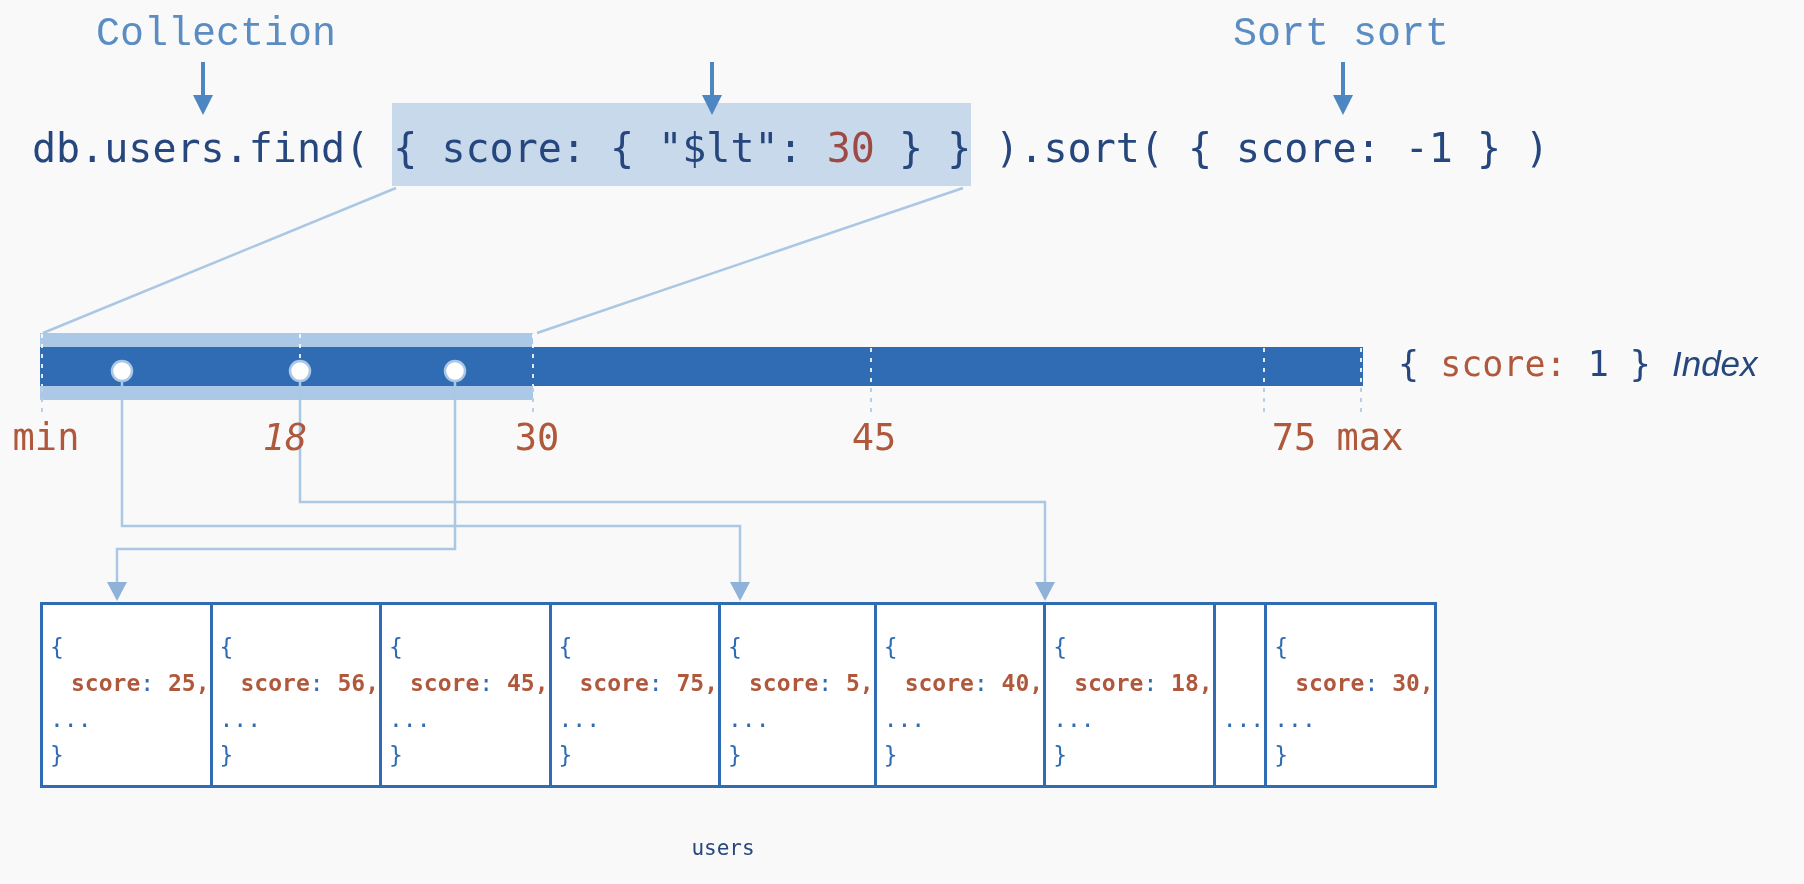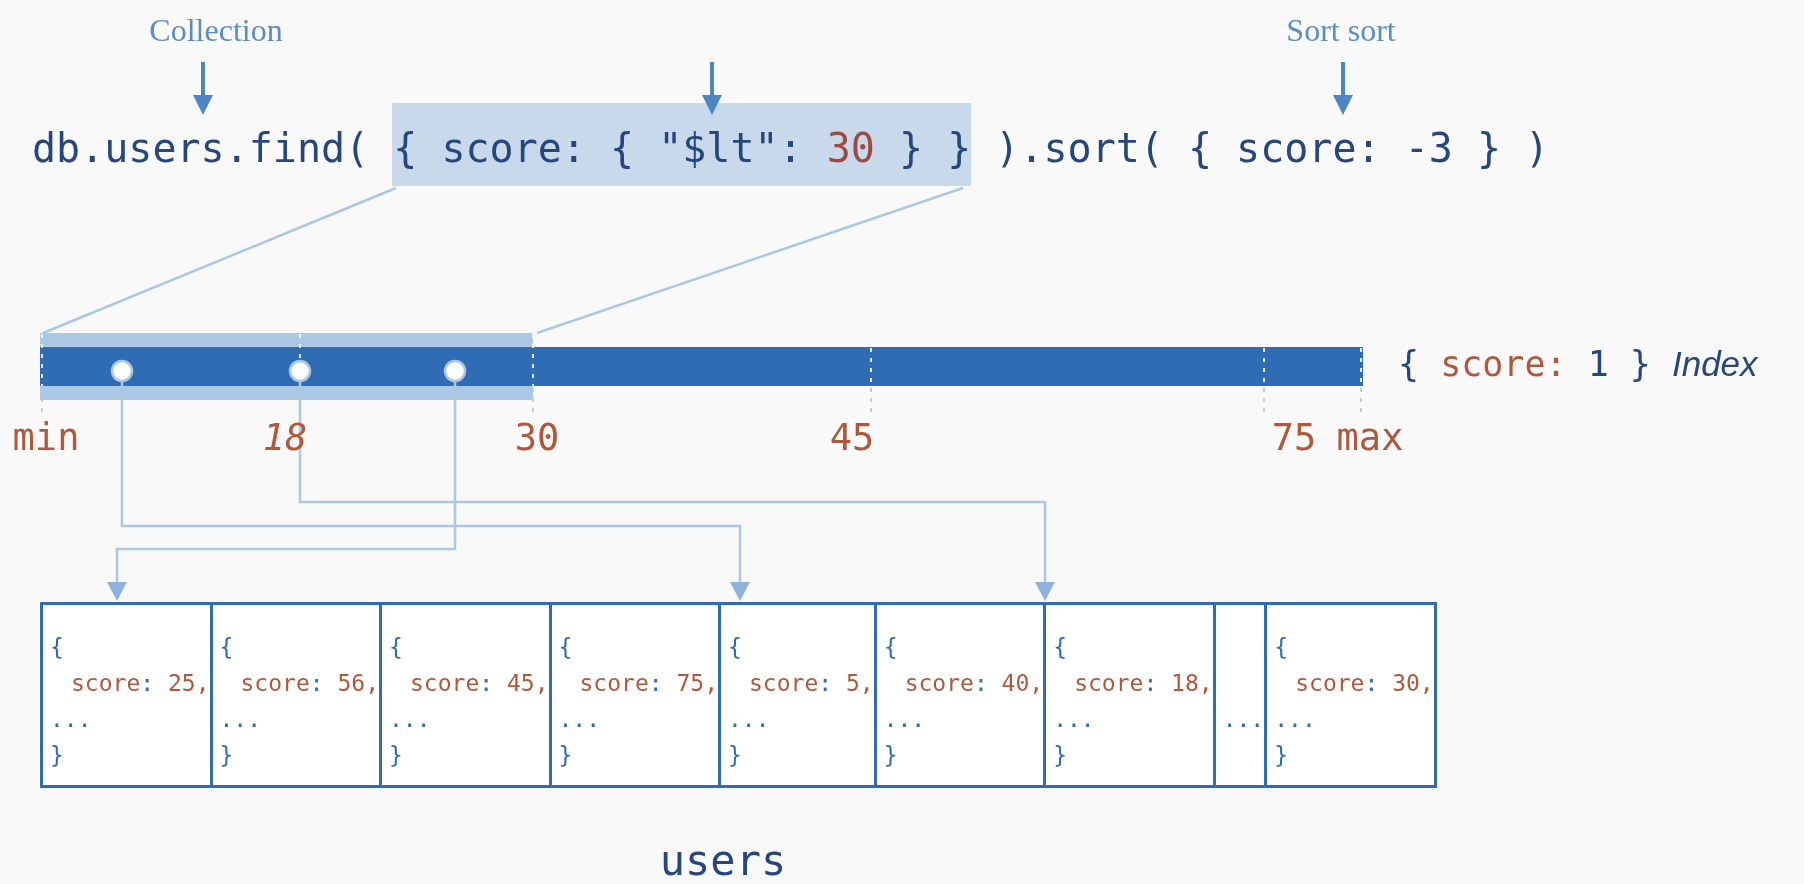--- a/index.html
+++ b/index.html
@@ -16,22 +16,22 @@
     --value-red:#9e4a44;
   }
   *{margin:0;padding:0;box-sizing:border-box;}
   html,body{background:var(--bg);}
   #stage{
     position:relative;width:1804px;height:884px;background:var(--bg);
     font-family:"DejaVu Sans Mono","Liberation Mono",monospace;overflow:hidden;
   }
   .top-label{
     position:absolute;top:12px;transform:translateX(-50%);
-    font-family:Liberation Serif, serif;
-    font-size:32px;color:var(--label-blue);white-space:pre;letter-spacing:0px;text-align:center;
+    font-family:Liberation Mono, monospace;
+    font-size:40px;color:var(--label-blue);white-space:pre;letter-spacing:0px;text-align:center;
   }
   #code-highlight{
     position:absolute;left:392px;top:103px;width:579px;height:83px;
     background:var(--highlight);z-index:1;
   }
   #code-line{
     position:absolute;left:32px;top:124px;z-index:3;
     font-size:40px;line-height:48px;color:var(--navy);white-space:pre;
   }
   #code-line .num{color:var(--value-red);}
@@ -58,25 +58,25 @@
   #docs{
     position:absolute;left:40px;top:602px;width:1392px;height:186px;
     display:flex;z-index:2;
   }
   .doc{
     flex:1 1 0;background:#ffffff;border:3px solid var(--bar-blue);
     padding:24px 0 0 7px;
   }
   .doc:not(:first-child){margin-left:-3px;}
   .doc-line{height:36px;font-size:23px;line-height:36px;color:var(--bar-blue);white-space:pre;}
-  .doc-line .fld,.doc-line .num{color:var(--sienna);}
+  .doc-line .fld,.doc-line .num{color:var(--sienna);font-weight:bold;}
   .doc-line.indent{padding-left:21px;}
   #users-label{
     position:absolute;left:723px;top:836px;transform:translateX(-50%);
-    font-size:42px;color:var(--navy);z-index:3;text-align:center;
+    font-size:21px;color:var(--navy);z-index:3;text-align:center;
   }
 </style>
 </head>
 <body>
 
 <div id="stage">
 
   <div id="bar-light"></div>
   <div id="bar-dark"></div>
 
@@ -130,27 +130,27 @@
         <circle cx="122" cy="371" r="10"></circle>
         <circle cx="300" cy="371" r="10"></circle>
         <circle cx="455" cy="371" r="10"></circle>
       </g>
     </g>
   </svg>
 
   <div class="top-label" style="left:216px">Collection</div>
   <div class="top-label" style="left:1341px">Sort sort</div>
 
-  <div id="code-line"><span>db.users.find( </span><span>{ score: { "$lt": </span><span class="num">30</span><span> } }</span><span> ).sort( { score: -3 } )</span></div>
+  <div id="code-line"><span>db.users.find( </span><span>{ score: { "$lt": </span><span class="num">30</span><span> } }</span><span> ).sort( { score: -1 } )</span></div>
 
   <div id="ticks">
       <div class="tick-label" style="left: 46px;">min</div>
       <div class="tick-label" style="left: 285px; font-style: italic;">18</div>
       <div class="tick-label" style="left: 537px;">30</div>
-      <div class="tick-label" style="left: 852px;">45</div>
+      <div class="tick-label" style="left: 874px;">45</div>
       <div class="tick-label" style="left: 1264px; margin-left: 30px;">75</div>
       <div class="tick-label" style="left: 1370px;">max</div>
     </div>
 
   <div id="index-label"><span>{ </span><span class="fld">score:</span><span> 1 </span><span>} </span><span class="sans">Index</span></div>
 
   <div id="docs">
       <div class="doc">
       <div class="doc-line"><span>{</span></div>
       <div class="doc-line indent"><span class="fld">score</span><span>: </span><span class="num">25,</span></div>

